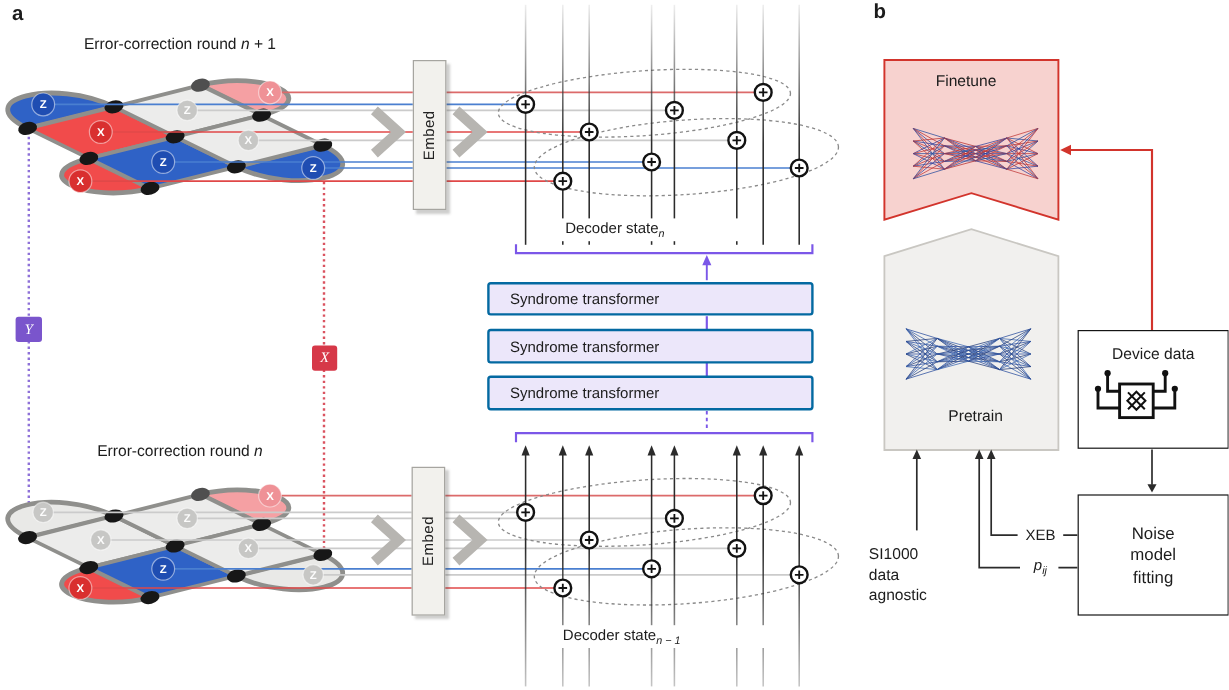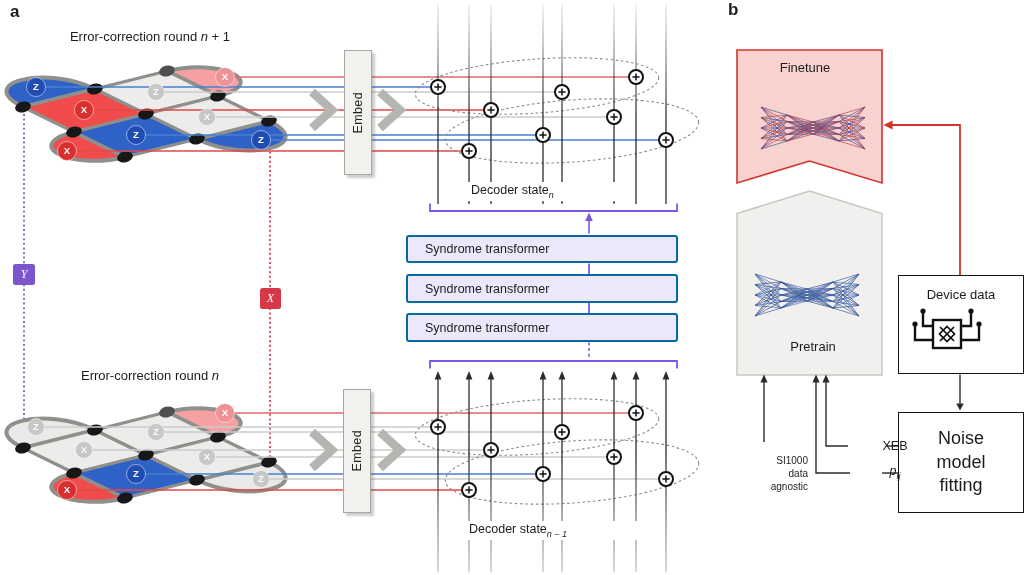--- a/index.html
+++ b/index.html
@@ -14,24 +14,24 @@
   .embed span{writing-mode:vertical-rl;transform:rotate(180deg);font-size:12.5px;color:#222;letter-spacing:.4px;}
   .st-box{background:#ece7fa;border:2px solid #0369a1;border-radius:3px;font-size:12.5px;
           display:flex;align-items:center;padding-left:17px;box-sizing:border-box;}
   .dec{font-size:12.5px;background:#fff;white-space:nowrap;padding:1px 3px;}
   .dec sub,.pij sub{font-size:9px;}
   .it{font-style:italic;}
   .pauli{width:22px;height:21px;border-radius:2.5px;color:#fff;font-size:12px;font-style:italic;
          font-family:"Liberation Serif",serif;display:flex;align-items:center;justify-content:center;}
   .bbox{background:#fff;border:1.6px solid #141414;box-sizing:border-box;text-align:center;font-size:13px;}
   .bannerlbl{font-size:13px;text-align:center;}
-  .small-lbl{font-size:12.5px;text-align:center;white-space:nowrap;margin-left:28px;}
-  .si{font-size:10px;text-align:right;line-height:1.3;}
+  .small-lbl{font-size:12.5px;text-align:center;white-space:nowrap;}
+  .si{font-size:13px;text-align:left;line-height:1.3;}
   .noise{display:flex;flex-direction:column;align-items:center;justify-content:center;
-         font-size:18px;line-height:1.32;}
+         font-size:14px;line-height:1.32;}
 </style>
 </head>
 <body>
 
 <div class="stage">
 
   <svg id="art" class="abs" style="left:0;top:0" width="1024" height="575" viewBox="0 0 1024 575">
     <defs>
       <linearGradient id="fadeT" gradientUnits="userSpaceOnUse" x1="0" y1="0" x2="0" y2="120">
         <stop offset="0" stop-color="#3c3c3c" stop-opacity="0.05"></stop>

